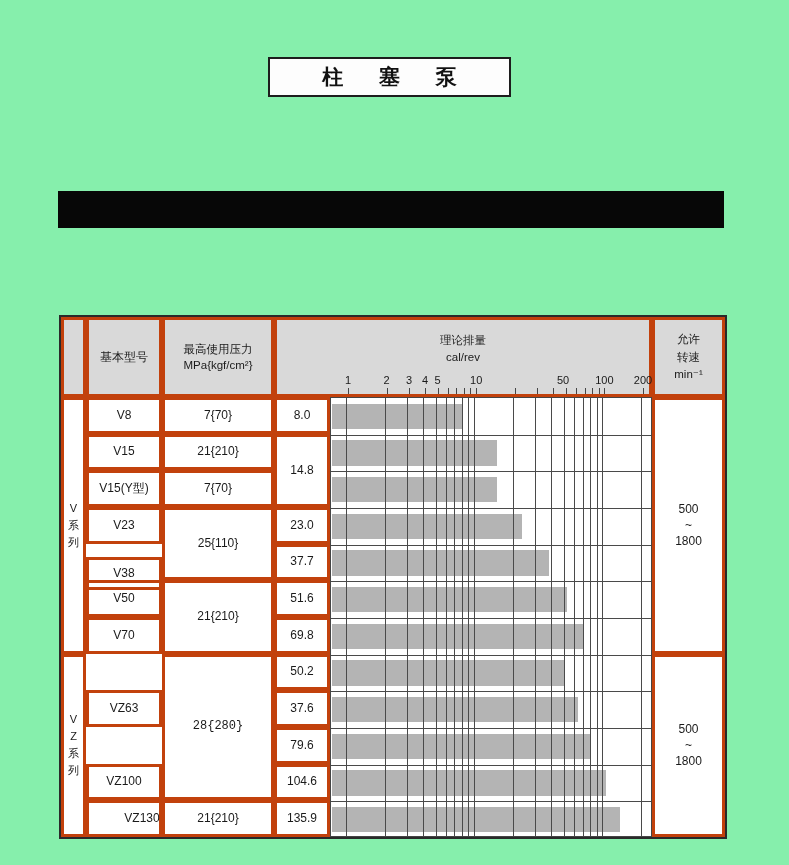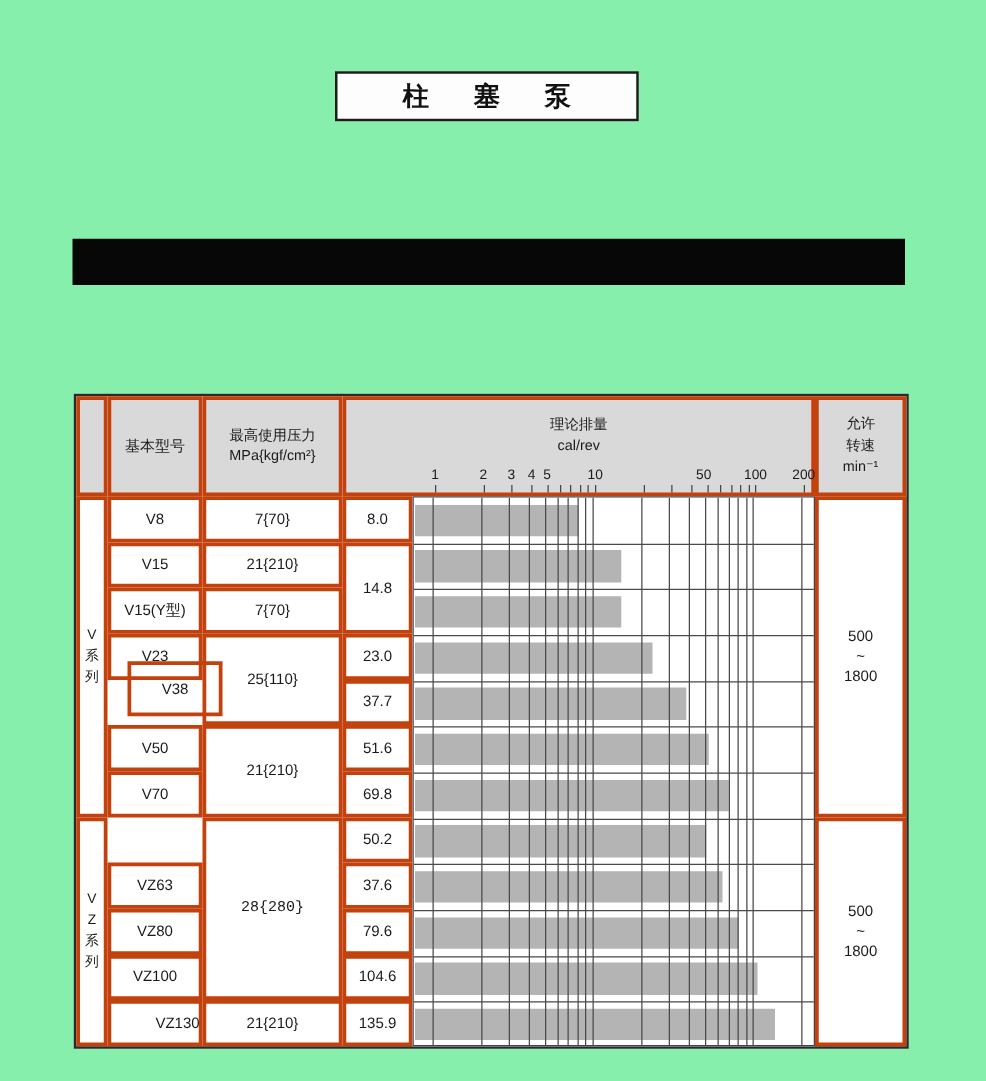--- a/index.html
+++ b/index.html
@@ -103,21 +103,21 @@
         <div class="vstack series-text" style="gap: 0px;">
           <div>V</div>
           <div>系</div>
           <div>列</div>
         </div>
       </div>
       <div class="cell" style="left: 25px; top: 80px; width: 76px; height: 36.6667px;">V8</div>
       <div class="cell" style="left: 25px; top: 116.667px; width: 76px; height: 36.6667px;">V15</div>
       <div class="cell" style="left: 25px; top: 153.333px; width: 76px; height: 36.6667px;">V15(Y型)</div>
       <div class="cell" style="left: 25px; top: 190px; width: 76px; height: 36.6667px;">V23</div>
-      <div class="cell" style="left: 25px; top: 212px; width: 76px; height: 44px; margin-left: 16px;">V38</div>
+      <div class="cell" style="left: 25px; top: 240px; width: 76px; height: 33px;">V38</div>
       <div class="cell" style="left: 25px; top: 263.333px; width: 76px; height: 36.6667px;">V50</div>
       <div class="cell" style="left: 25px; top: 300px; width: 76px; height: 36.6667px;">V70</div>
       <div class="cell" style="left: 101px; top: 80px; width: 112px; height: 36.6667px;">7{70}</div>
       <div class="cell" style="left: 101px; top: 116.667px; width: 112px; height: 36.6667px;">21{210}</div>
       <div class="cell" style="left: 101px; top: 153.333px; width: 112px; height: 36.6667px;">7{70}</div>
       <div class="cell" style="left: 101px; top: 190px; width: 112px; height: 73.3333px;">25{110}</div>
       <div class="cell" style="left: 101px; top: 263.333px; width: 112px; height: 73.3333px;">21{210}</div>
       <div class="cell" style="left: 213px; top: 80px; width: 56px; height: 36.6667px;">8.0</div>
       <div class="cell" style="left: 213px; top: 116.667px; width: 56px; height: 73.3333px;">14.8</div>
       <div class="cell" style="left: 213px; top: 190px; width: 56px; height: 36.6667px;">23.0</div>
@@ -133,21 +133,20 @@
       </div>
       <div class="cell" style="left: 0px; top: 336.667px; width: 25px; height: 183.333px;">
         <div class="vstack series-text" style="gap: 0px;">
           <div>V</div>
           <div>Z</div>
           <div>系</div>
           <div>列</div>
         </div>
       </div>
       <div class="cell" style="left: 25px; top: 373.333px; width: 76px; height: 36.6667px;">VZ63</div>
-      <div class="cell" style="left: 25px; top: 410px; width: 76px; height: 36.6667px;">VZ80</div>
       <div class="cell" style="left: 25px; top: 446.667px; width: 76px; height: 36.6667px;">VZ100</div>
       <div class="cell" style="left: 25px; top: 483.333px; width: 76px; height: 36.6667px; padding-left: 36px;">VZ130</div>
       <div class="cell" style="left: 101px; top: 336.667px; width: 112px; height: 146.667px; font-family: Liberation Mono, monospace;">28{280}</div>
       <div class="cell" style="left: 101px; top: 483.333px; width: 112px; height: 36.6667px;">21{210}</div>
       <div class="cell" style="left: 213px; top: 336.667px; width: 56px; height: 36.6667px;">50.2</div>
       <div class="cell" style="left: 213px; top: 373.333px; width: 56px; height: 36.6667px;">37.6</div>
       <div class="cell" style="left: 213px; top: 410px; width: 56px; height: 36.6667px;">79.6</div>
       <div class="cell" style="left: 213px; top: 446.667px; width: 56px; height: 36.6667px;">104.6</div>
       <div class="cell" style="left: 213px; top: 483.333px; width: 56px; height: 36.6667px;">135.9</div>
       <div class="cell" style="left: 591px; top: 336.667px; width: 73px; height: 183.333px;">

